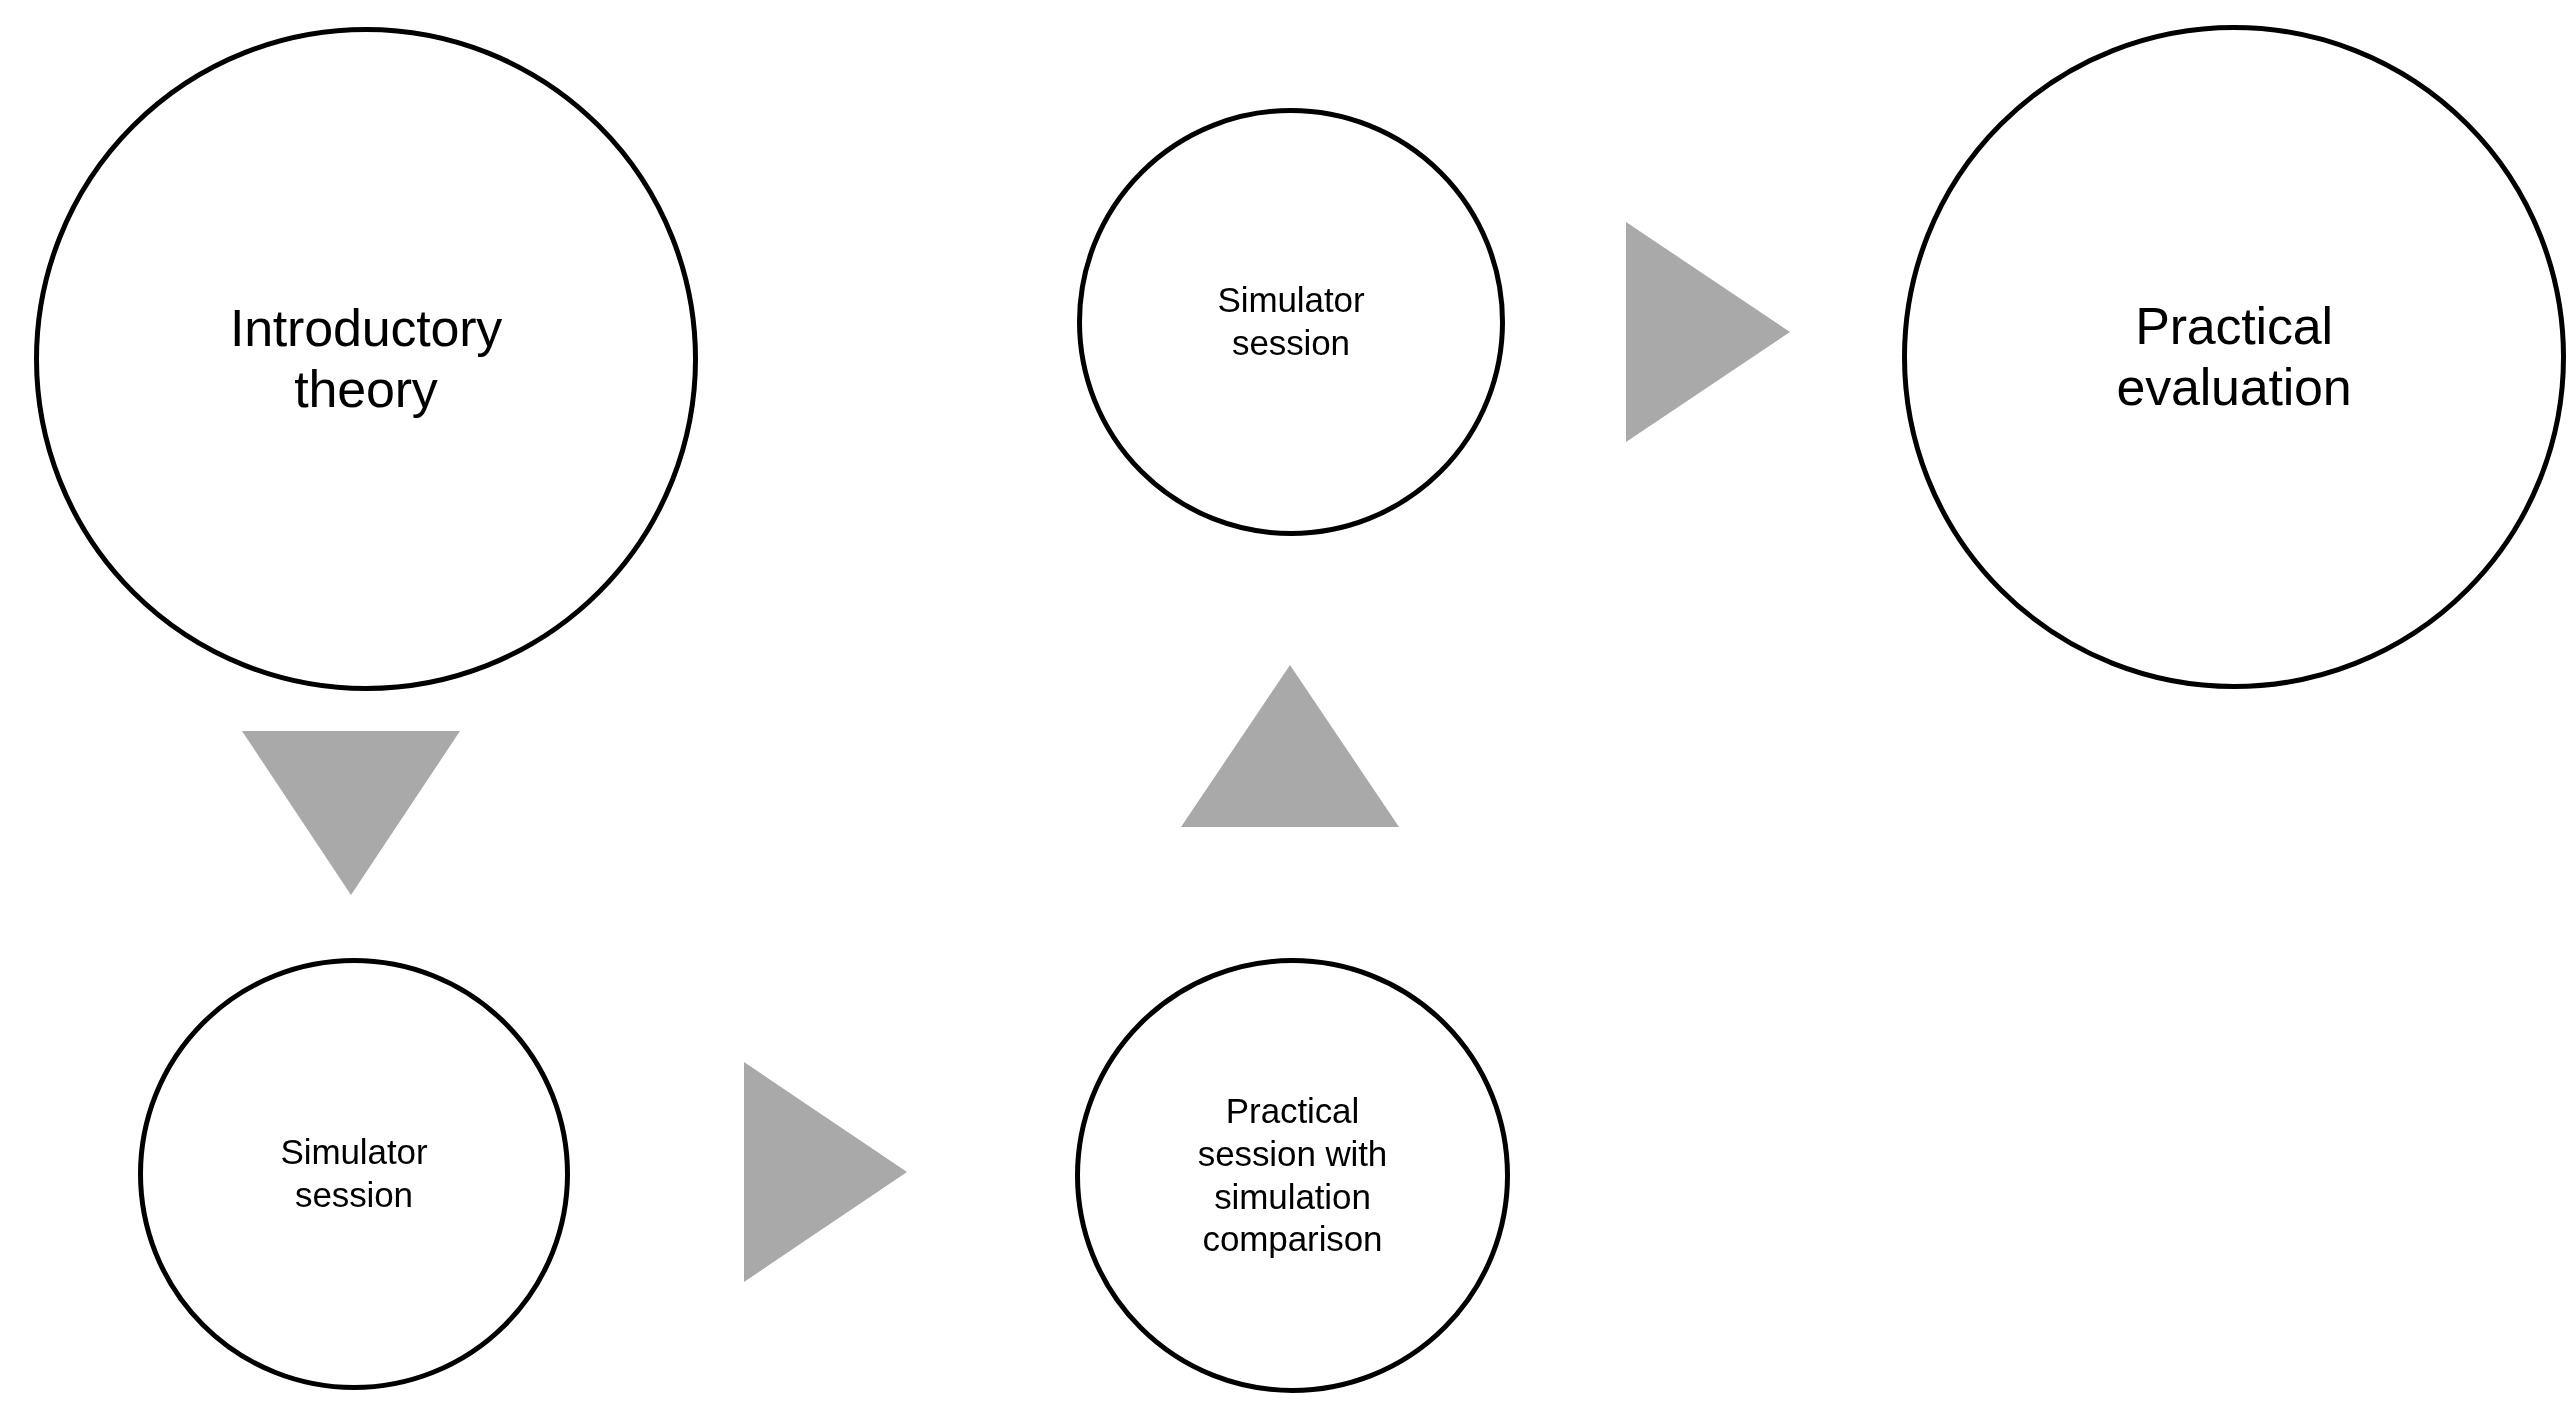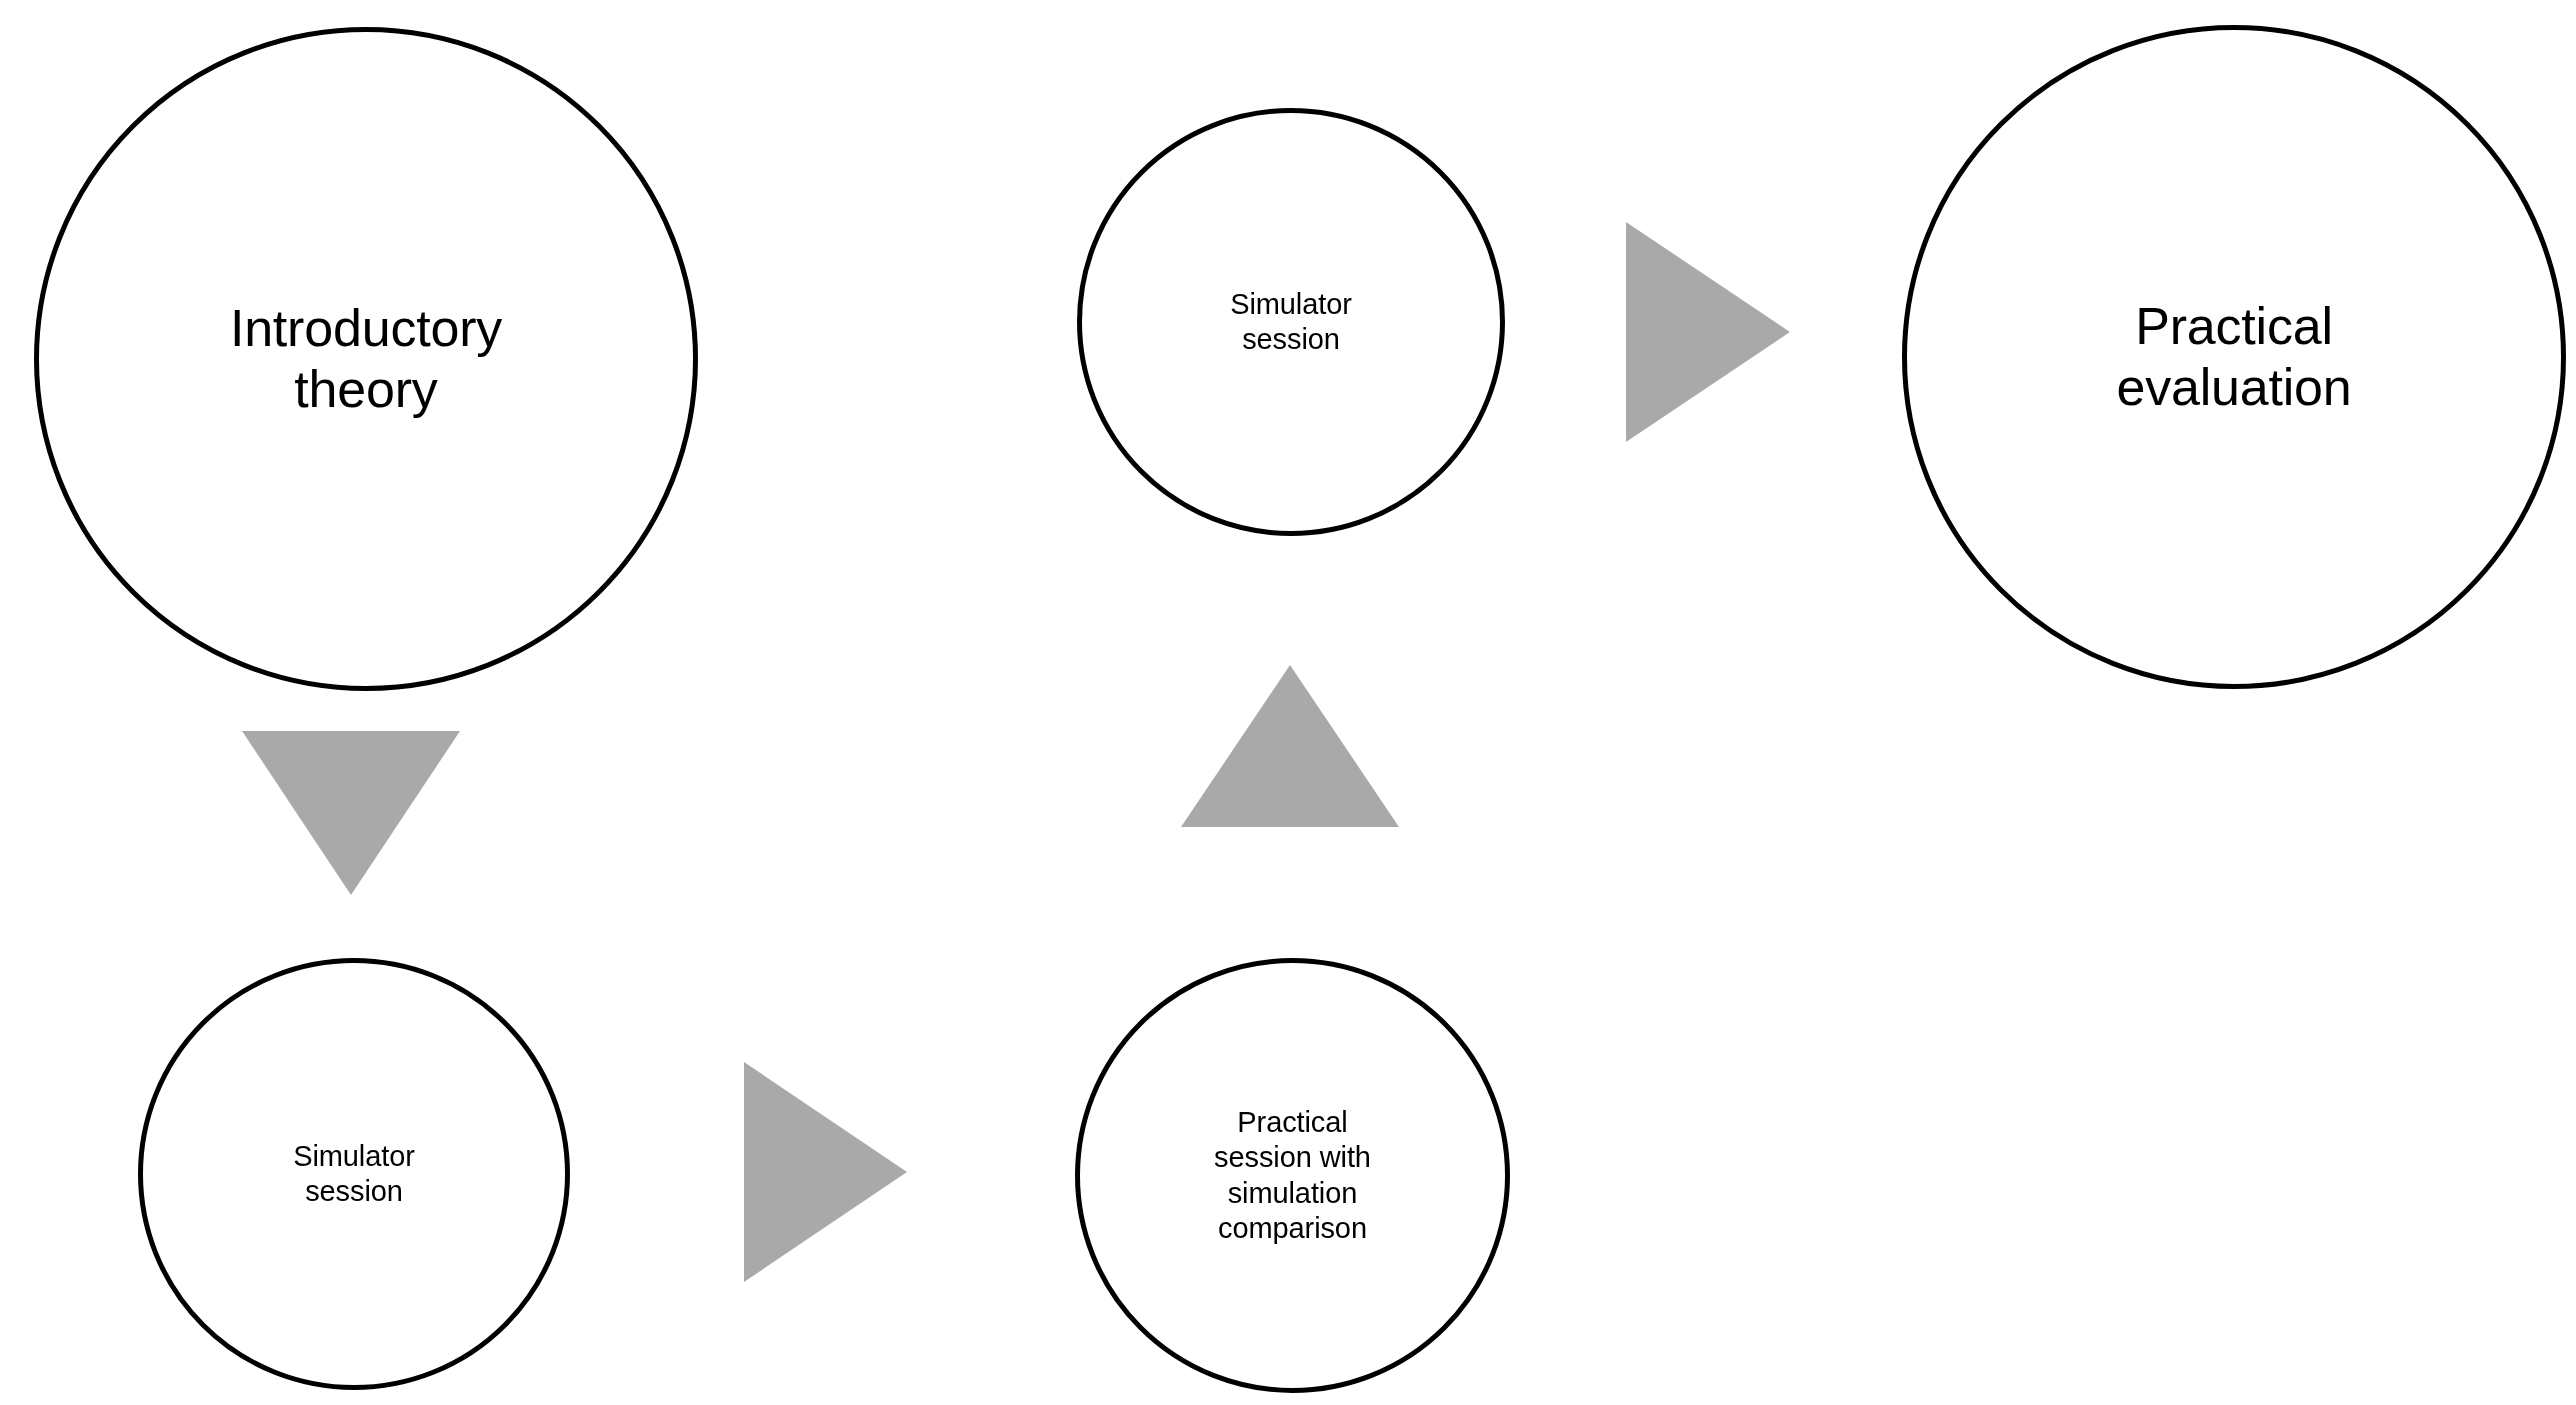--- a/index.html
+++ b/index.html
@@ -33,21 +33,21 @@
     font-weight: 400;
     white-space: pre-line;
     padding: 0 6%;
   }
   .node.big .label {
     font-size: 52px;
     line-height: 1.18;
     letter-spacing: -0.2px;
   }
   .node.small .label {
-    font-size: 29px;
+    font-size: 35px;
     line-height: 1.22;
     letter-spacing: -0.1px;
   }
   .arrow {
     position: absolute;
     width: 0;
     height: 0;
   }
   .arrow.right {
     border-top: 0 solid transparent;

